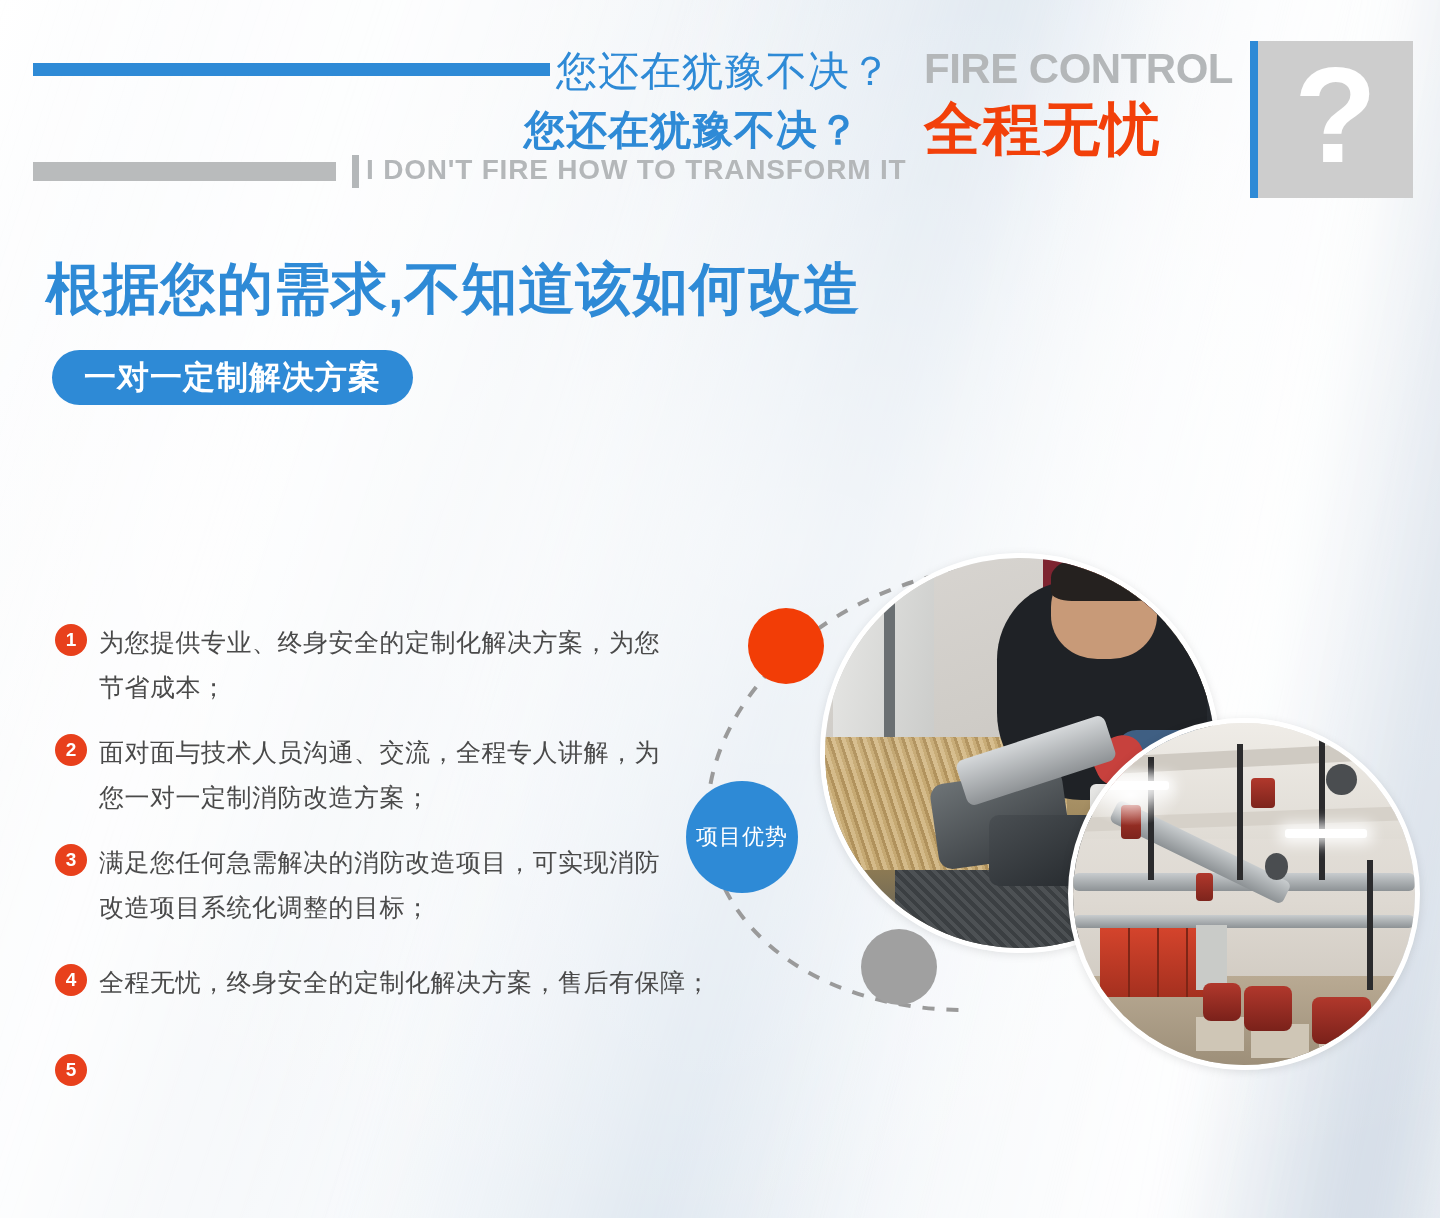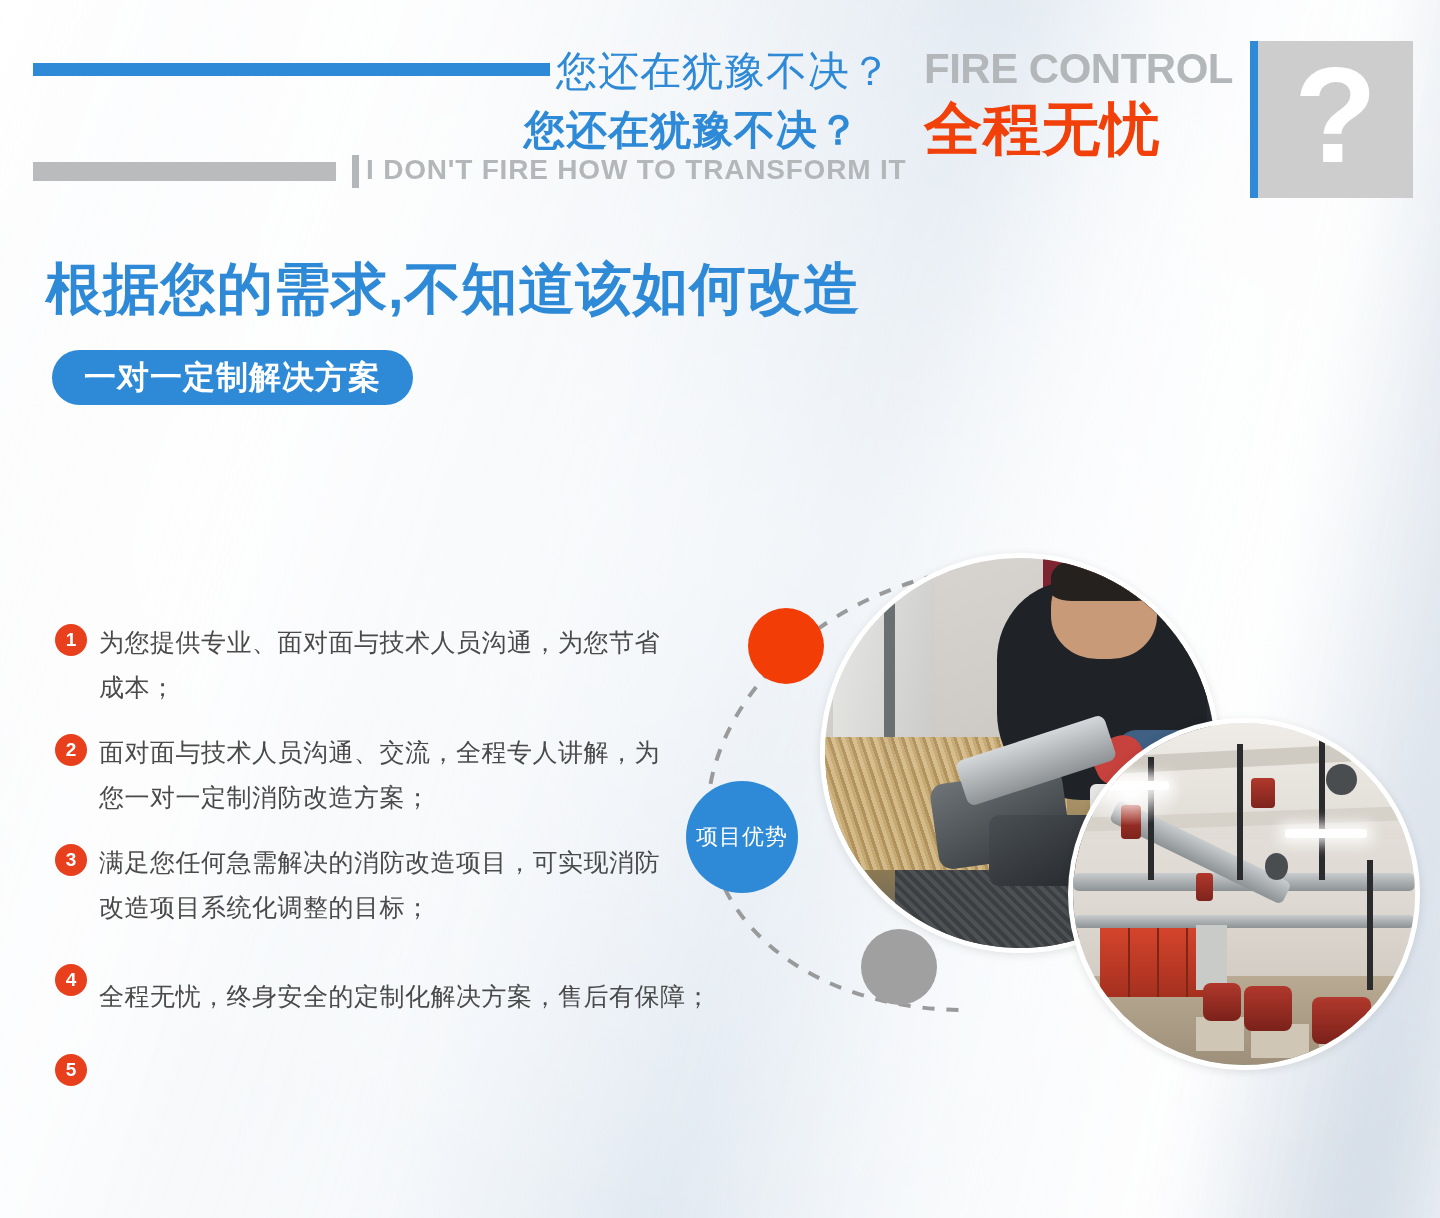--- a/index.html
+++ b/index.html
@@ -126,21 +126,21 @@
   .feature-text{
     margin-left:12px;
     font-size:25px; line-height:45px;
     color:#4a4a4a; letter-spacing:.5px;
   }
   #fi-1{ top:0;   left:0; width:620px; }
   #fi-2{ top:110px; left:0; width:620px; }
   #fi-3{ top:220px; left:0; width:620px; }
   #fi-4{ top:340px; left:0; width:760px; }
   #fi-5{ top:430px; left:0; width:990px; }
-  #fi-5 .feature-text, #fi-4 .feature-text{ white-space:nowrap;margin-top:14px; }
+  #fi-5 .feature-text, #fi-4 .feature-text{ white-space:nowrap; }
 
   
   #arc-svg{ left:660px; top:560px; width:420px; height:480px; }
 
   .dot{ border-radius:50%; }
   #dot-orange{ left:748px; top:608px; width:76px; height:76px; background:#F23D06; }
   #dot-gray  { left:861px; top:929px; width:76px; height:76px; background:#a0a0a0; }
   #dot-blue  {
     left:686px; top:781px; width:112px; height:112px; background:#2E8AD6;
     display:flex; align-items:center; justify-content:center;
@@ -252,21 +252,21 @@
 <div class="layer" id="headline">根据您的需求,不知道该如何改造</div>
 
 <div class="layer" id="pill-row">
   <div class="pill">一对一定制解决方案</div>
 </div>
 
 <div class="layer" id="feature-list">
 
   <div class="feature-item" id="fi-1">
     <div class="badge">1</div>
-    <div class="feature-text">为您提供专业、面对面与技术人员沟通，为您节省成本；</div>
+    <div class="feature-text">为您提供专业、终身安全的定制化解决方案，为您节省成本；</div>
   </div>
 
   <div class="feature-item" id="fi-2">
     <div class="badge">2</div>
     <div class="feature-text">面对面与技术人员沟通、交流，全程专人讲解，为您一对一定制消防改造方案；</div>
   </div>
 
   <div class="feature-item" id="fi-3">
     <div class="badge">3</div>
     <div class="feature-text">满足您任何急需解决的消防改造项目，可实现消防改造项目系统化调整的目标；</div>

